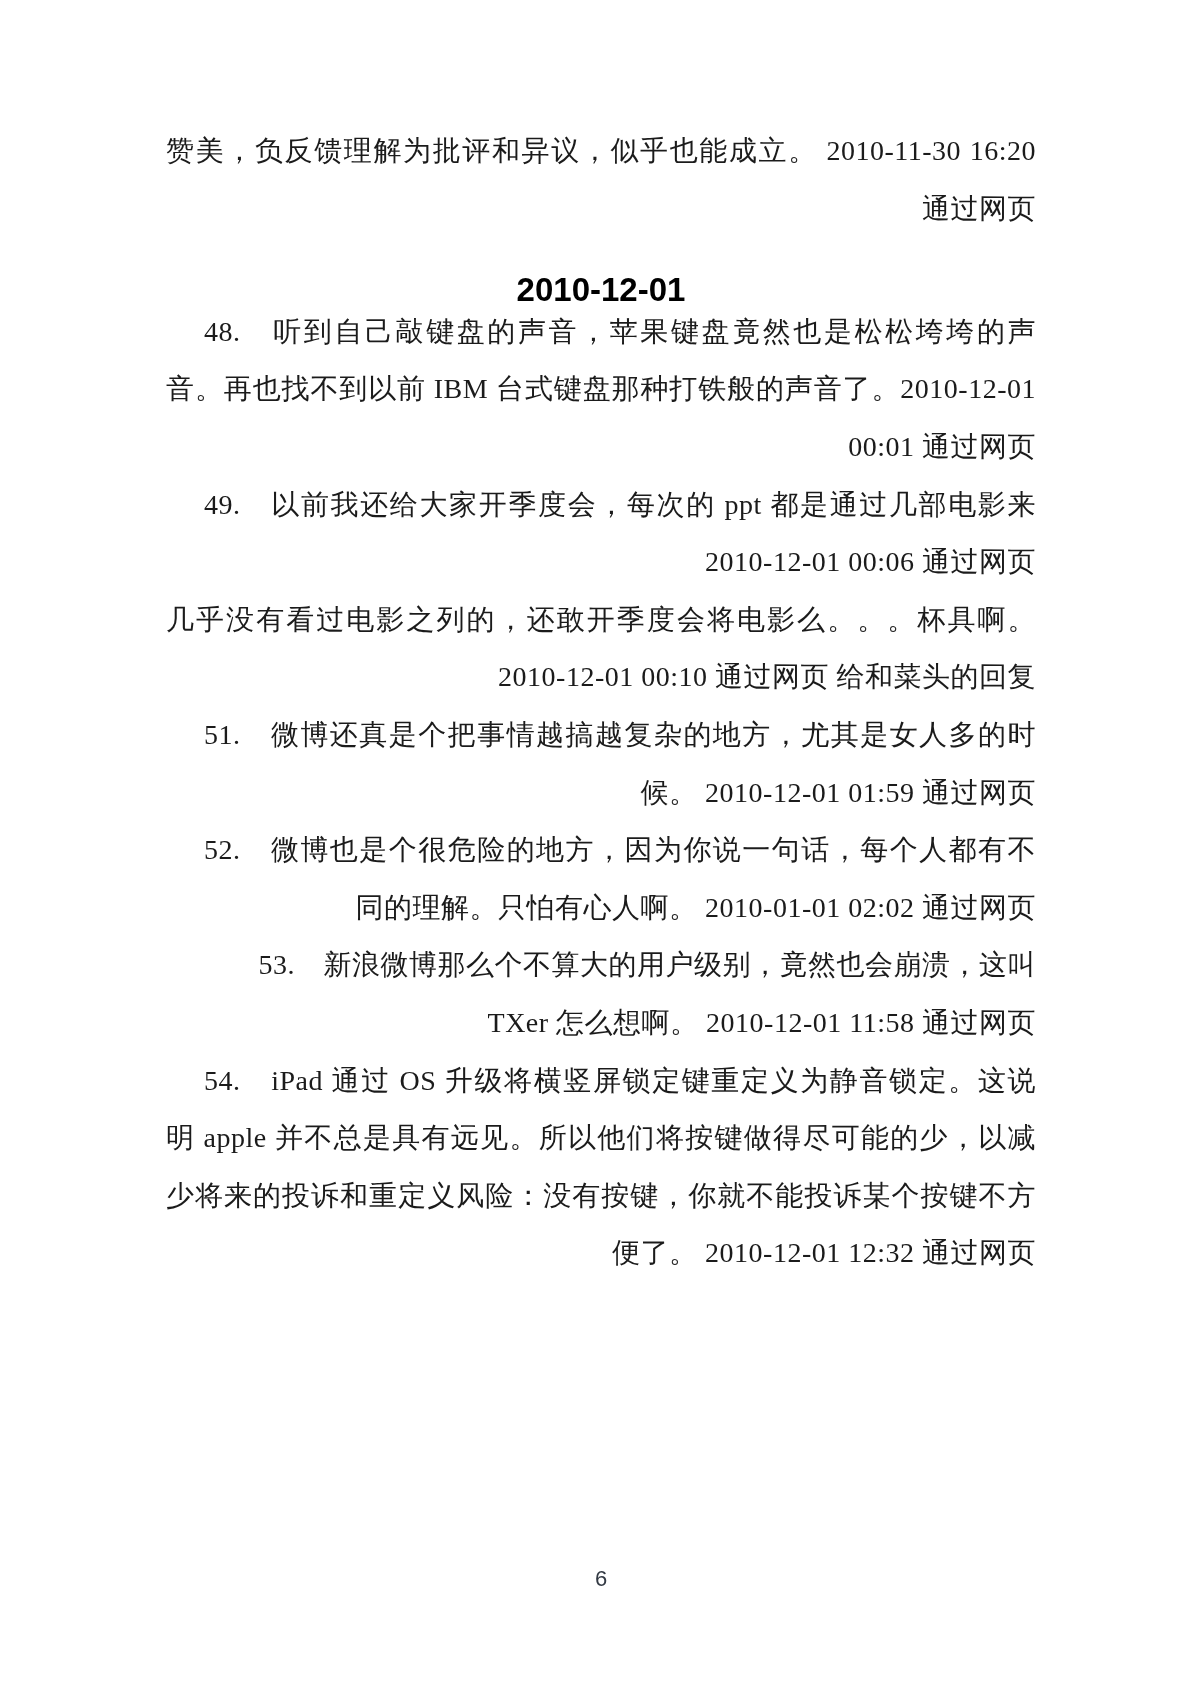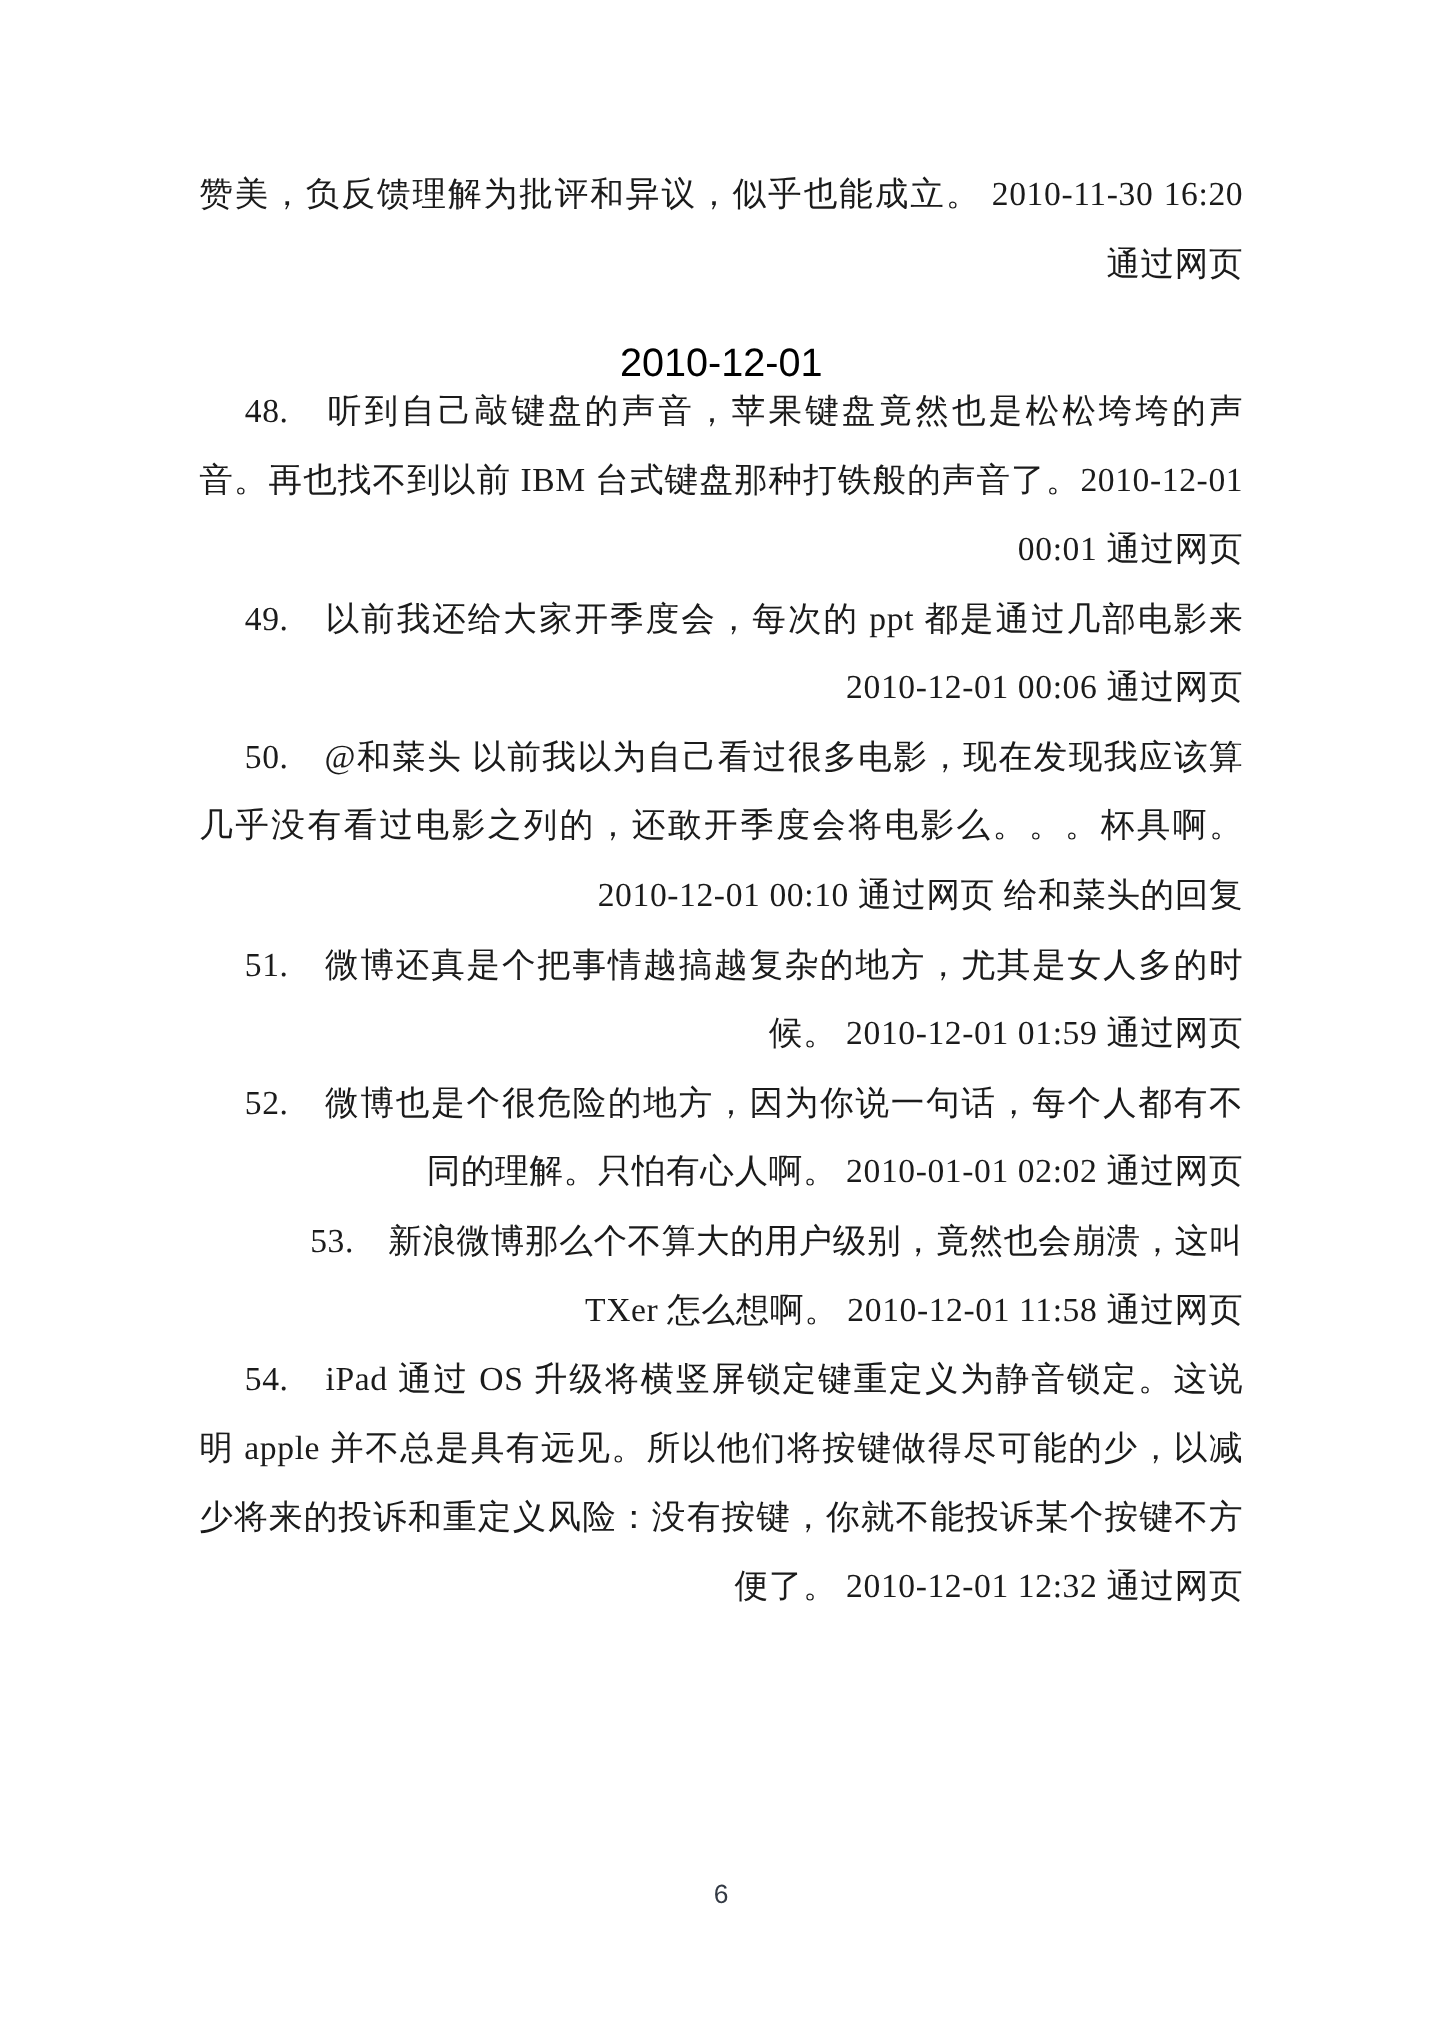--- a/index.html
+++ b/index.html
@@ -15,21 +15,21 @@
   }
   .page {
     position: absolute;
     inset: 0;
     background: #ffffff;
     overflow: hidden;
   }
   .content {
     position: absolute;
     left: 166px;
-    top: 134px;
+    top: 122px;
     width: 870px;
   }
   .paragraph { margin: 0; padding: 0; }
   .line {
     font-size: 28px;
     line-height: 57.6px;
     height: 57.6px;
     color: #1b1b1b;
     text-align: right;
     white-space: nowrap;
@@ -39,21 +39,21 @@
     white-space: normal;
     text-align: justify;
     text-align-last: justify;
   }
   .line.indent { text-indent: 38px; font-family: Liberation Serif, serif; }
   .heading {
     margin: 24px 0 -16px 0;
     height: 57.6px;
     line-height: 57.6px;
     font-family: "Liberation Sans", "DejaVu Sans", sans-serif;
-    font-weight: normal;
+    font-weight: bold;
     font-size: 33px;
     color: #000000;
     text-align: center;
   }
   .page-number {
     position: absolute;
     left: 166px;
     top: 1566px;
     width: 870px;
     text-align: center;
@@ -76,21 +76,20 @@
         <div class="paragraph">
           <div class="line full indent">48.　听到自己敲键盘的声音，苹果键盘竟然也是松松垮垮的声</div>
           <div class="line full">音。再也找不到以前 IBM 台式键盘那种打铁般的声音了。2010-12-01</div>
           <div class="line">00:01 通过网页</div>
         </div>
         <div class="paragraph">
           <div class="line full indent">49.　以前我还给大家开季度会，每次的 ppt 都是通过几部电影来</div>
           <div class="line">2010-12-01 00:06 通过网页</div>
         </div>
         <div class="paragraph">
-          <div class="line full indent">50.　@和菜头 以前我以为自己看过很多电影，现在发现我应该算</div>
           <div class="line full">几乎没有看过电影之列的，还敢开季度会将电影么。。。杯具啊。</div>
           <div class="line">2010-12-01 00:10 通过网页 给和菜头的回复</div>
         </div>
         <div class="paragraph">
           <div class="line full indent">51.　微博还真是个把事情越搞越复杂的地方，尤其是女人多的时</div>
           <div class="line">候。 2010-12-01 01:59 通过网页</div>
         </div>
         <div class="paragraph">
           <div class="line full indent">52.　微博也是个很危险的地方，因为你说一句话，每个人都有不</div>
           <div class="line">同的理解。只怕有心人啊。 2010-01-01 02:02 通过网页</div>

